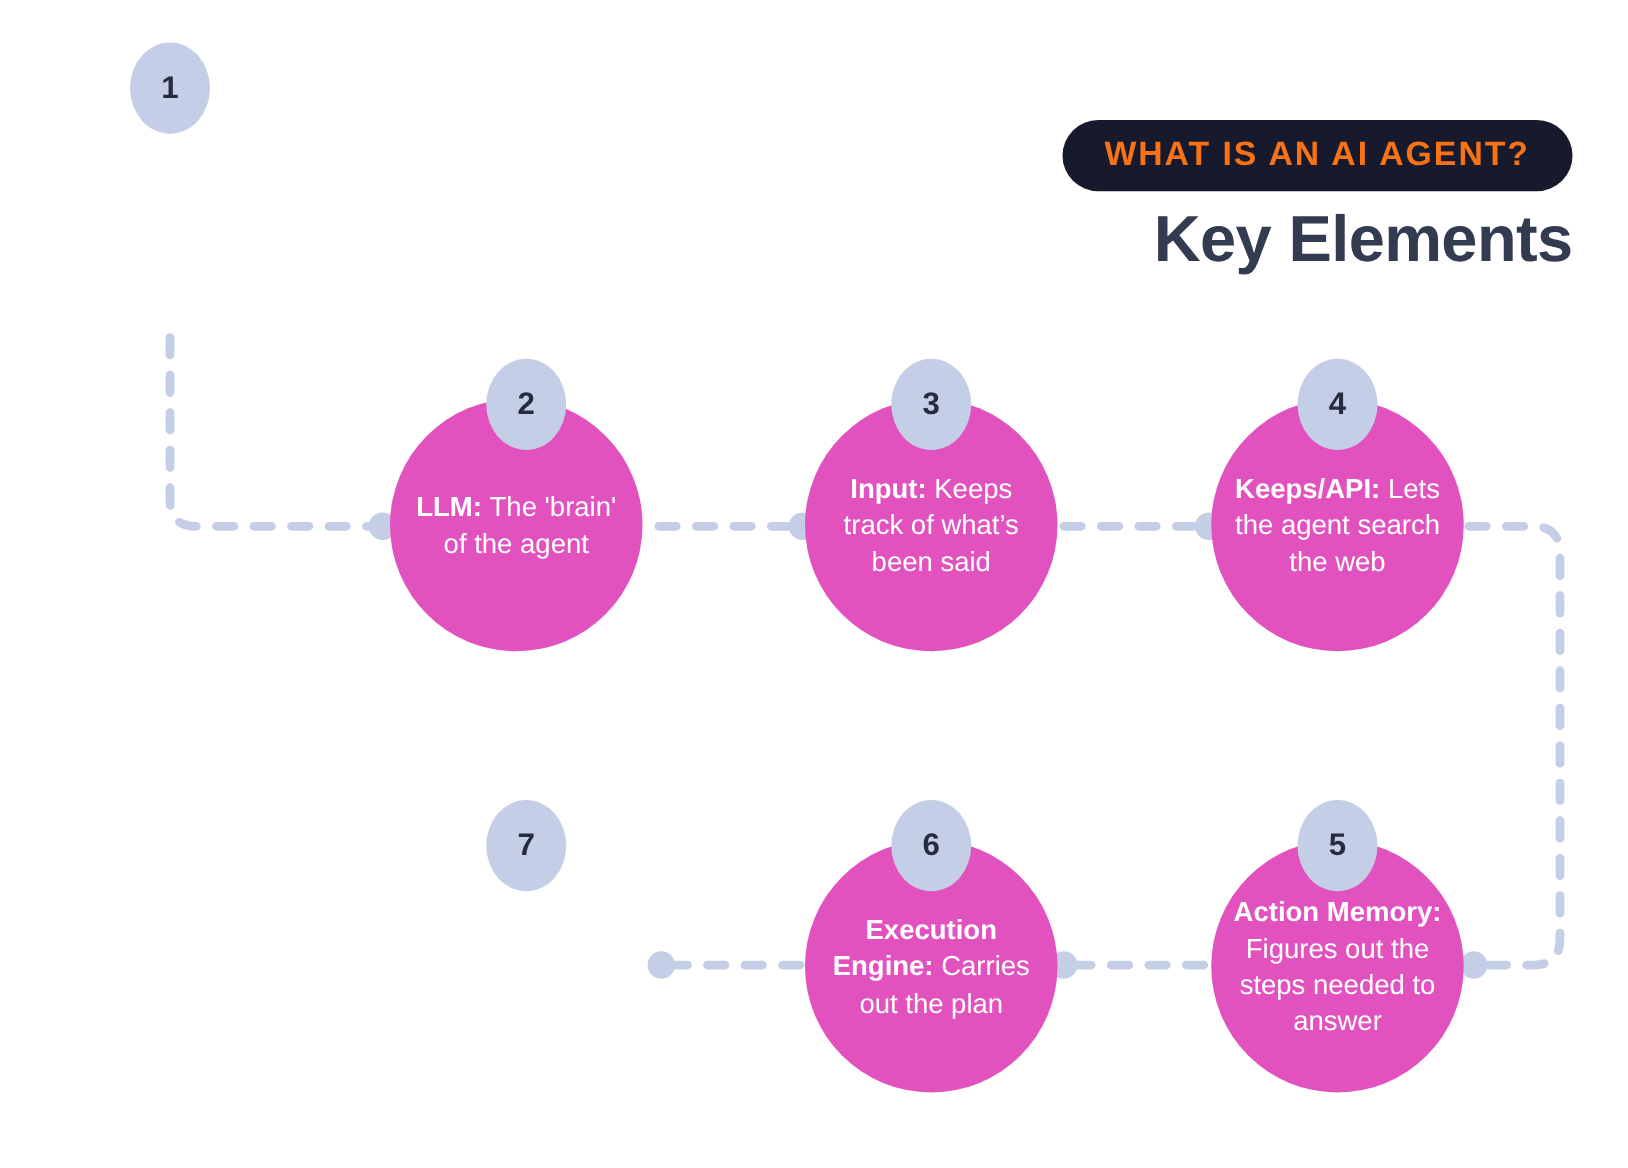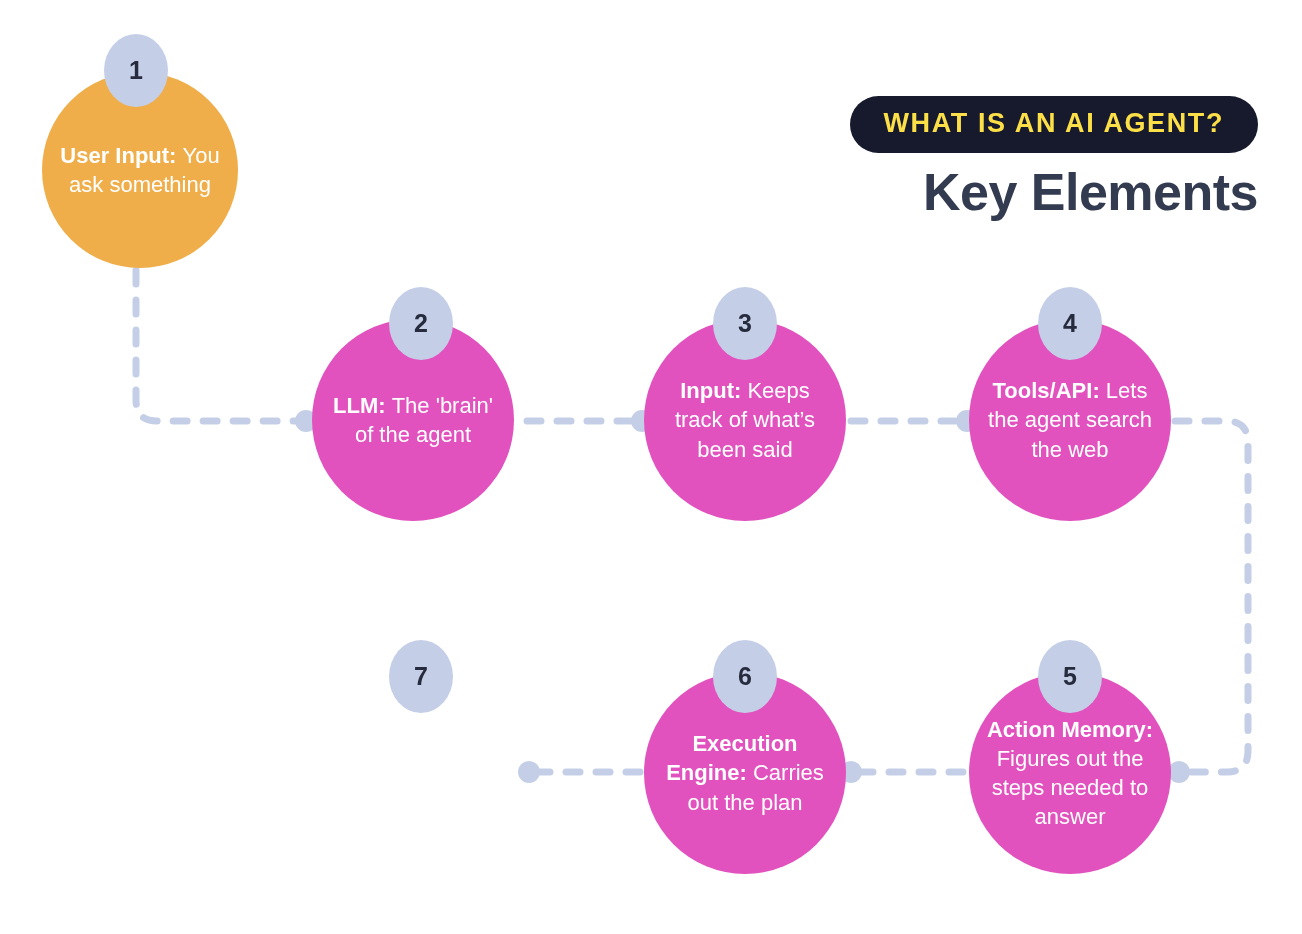--- a/index.html
+++ b/index.html
@@ -34,21 +34,21 @@
   .header-block {
     position: absolute;
     left: 700px;
     top: 96px;
     width: 558px;
     text-align: right;
   }
   .header-pill {
     display: inline-block;
     background: #161a2c;
-    color: #fde047;
+    color: #f97316;
     border-radius: 999px;
     padding: 14px 34px 16px 34px;
     font-size: 27px;
     font-weight: 700;
     letter-spacing: 1.6px;
     line-height: 1;
     white-space: nowrap;
   }
   .header-title {
     margin-top: 12px;
@@ -135,26 +135,20 @@
   </svg>
 
   <div class="header-block">
     <div class="header-pill">WHAT IS AN AI AGENT?</div>
     <div class="header-title">Key Elements</div>
   </div>
 
   <div class="badge" style="left:104px; top:34px;">
     <span>1</span>
   </div>
-  <div class="node orange" style="left:42px; top:72px; width:196px; height:196px;">
-    <div class="node-text">
-      <span class="t-title">User Input: </span>
-      <span class="t-desc">You ask something</span>
-    </div>
-  </div>
 
   <div class="badge" style="left:389px; top:287px;">
     <span>2</span>
   </div>
   <div class="node pink" style="left:312px; top:319px; width:202px; height:202px;">
     <div class="node-text">
       <span class="t-title">LLM: </span>
       <span class="t-desc">The 'brain' of the agent</span>
     </div>
   </div>
@@ -167,21 +161,21 @@
       <span class="t-title">Input: </span>
       <span class="t-desc">Keeps track of what’s been said</span>
     </div>
   </div>
 
   <div class="badge" style="left:1038px; top:287px;">
     <span>4</span>
   </div>
   <div class="node pink" style="left:969px; top:319px; width:202px; height:202px;">
     <div class="node-text">
-      <span class="t-title">Tools/API: </span>
+      <span class="t-title">Keeps/API: </span>
       <span class="t-desc">Lets the agent search the web</span>
     </div>
   </div>
 
   <div class="badge" style="left:1038px; top:640px;">
     <span>5</span>
   </div>
   <div class="node pink" style="left:969px; top:672px; width:202px; height:202px;">
     <div class="node-text">
       <span class="t-title">Action Memory: </span>

